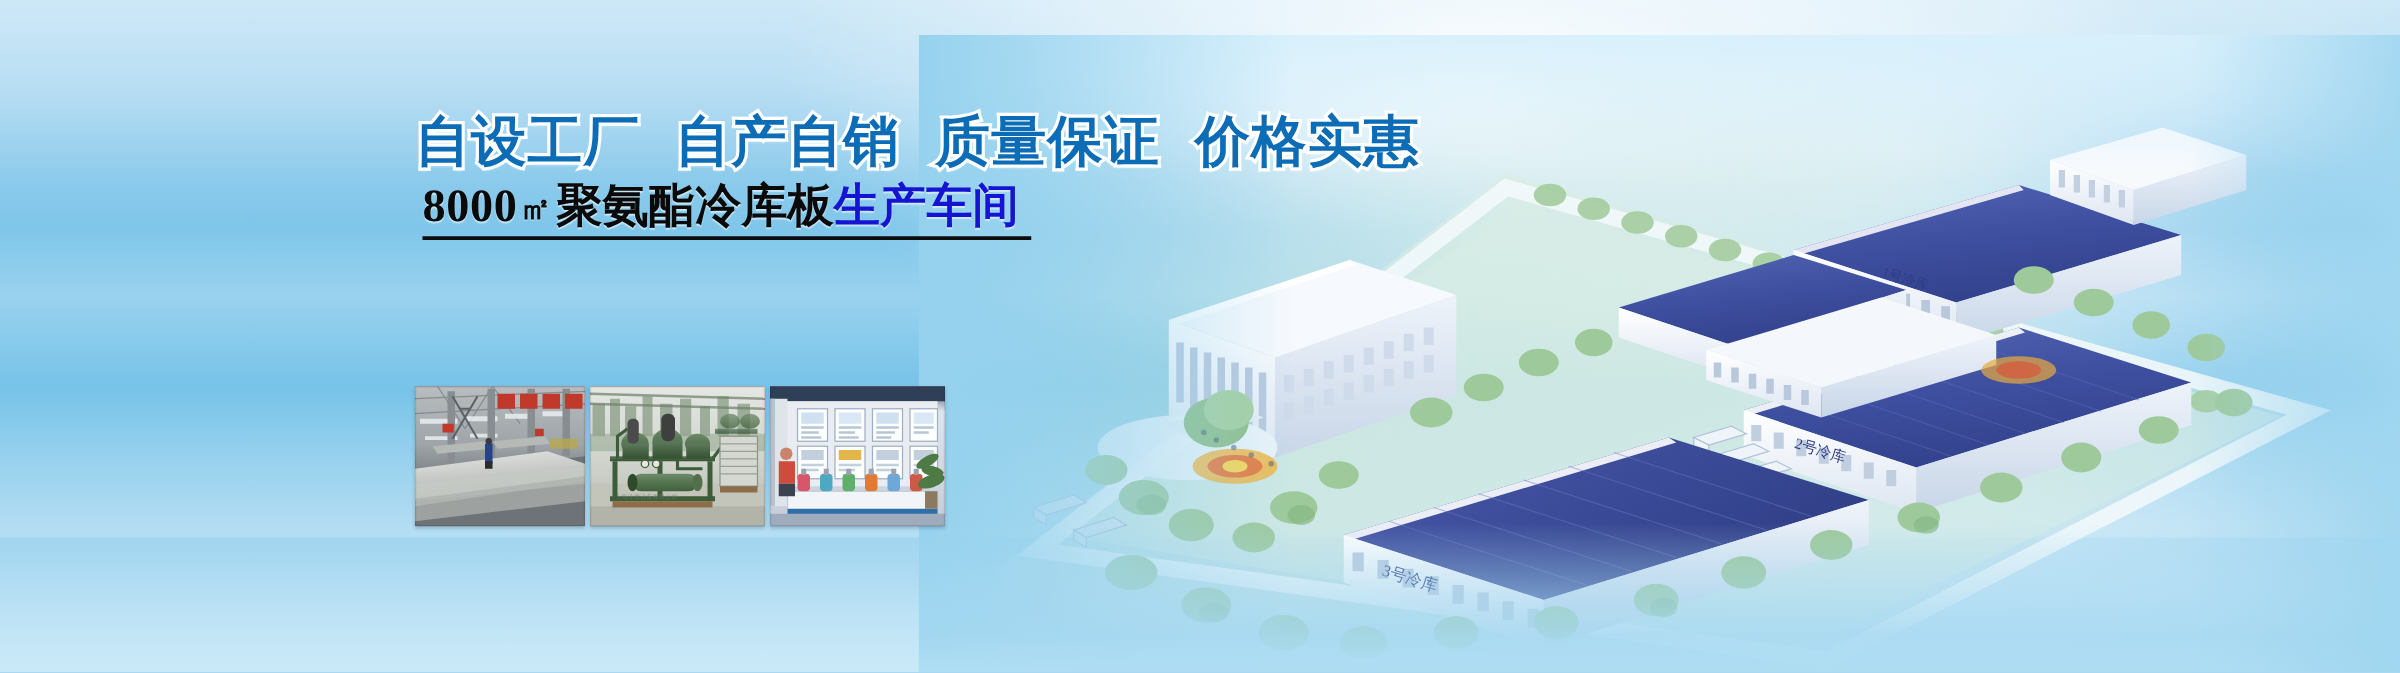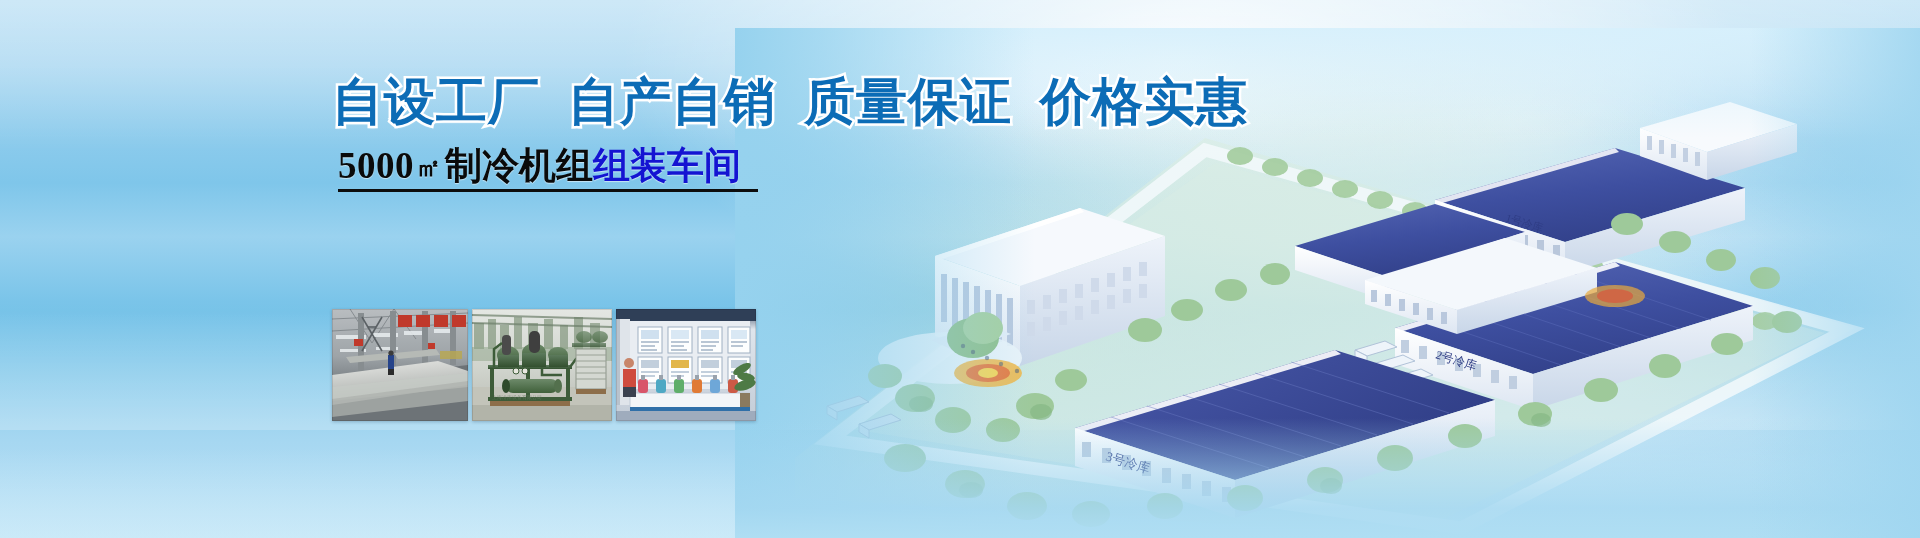--- a/index.html
+++ b/index.html
@@ -37,23 +37,23 @@
     background:linear-gradient(90deg,rgba(150,210,238,1) 0%,rgba(150,210,238,.75) 28%,rgba(150,210,238,0) 100%);}
   .fade-b{position:absolute;left:0;bottom:0;width:100%;height:120px;
     background:linear-gradient(180deg,rgba(160,214,240,0) 0%,rgba(165,216,241,.85) 75%,rgba(175,222,243,1) 100%);}
   .fade-r{position:absolute;right:0;top:0;width:170px;height:100%;
     background:linear-gradient(270deg,rgba(160,214,240,.9) 0%,rgba(160,214,240,0) 100%);}
   .fade-t{position:absolute;left:0;top:0;width:100%;height:110px;
     background:linear-gradient(180deg,rgba(215,240,252,.95) 0%,rgba(215,240,252,0) 100%);}
 
   
   #headline{
-    position:absolute;left:332px;top:68px;width:700px;height:52px;
+    position:absolute;left:332px;top:84px;width:700px;height:52px;
     font-family:"Liberation Sans","DejaVu Sans",sans-serif;
-    font-weight:bold;font-size:51px;letter-spacing:1px;
+    font-weight:bold;font-size:44px;letter-spacing:1px;
     color:#0c6cb6;white-space:nowrap;
     -webkit-text-stroke:5px #ffffff;
     paint-order:stroke fill;
     text-shadow:0 2px 2px rgba(255,255,255,.9);
   }
   #headline .seg{margin-right:28px;}
   #headline .seg:last-child{margin-right:0;}
 
   
   #lines{position:absolute;left:338px;top:142px;width:560px;}
@@ -380,24 +380,24 @@
     <div class="fade-b"></div>
     <div class="fade-r"></div>
   </div>
 
   <div id="headline">
     <span class="seg">自设工厂</span><span class="seg">自产自销</span><span class="seg">质量保证</span><span class="seg">价格实惠</span>
   </div>
 
   <div id="lines">
 
-
-    <div class="sline ul" id="l2">
-      <span class="num">5000</span><span class="unit">㎡</span><span>制冷机组</span><span class="hl">组装车间</span>
+    <div class="sline ul" id="l1">
+      <span class="num">8000</span><span class="unit">㎡</span><span>聚氨酯冷库板</span><span class="hl">生产车间</span>
     </div>
+
 
 
   </div>
 
   <div id="photos">
 
     <div class="photo p1">
       <svg width="136" height="112" viewBox="0 0 136 112">
         <defs>
           <linearGradient id="ph1bg" x1="0" y1="0" x2="0" y2="1">

